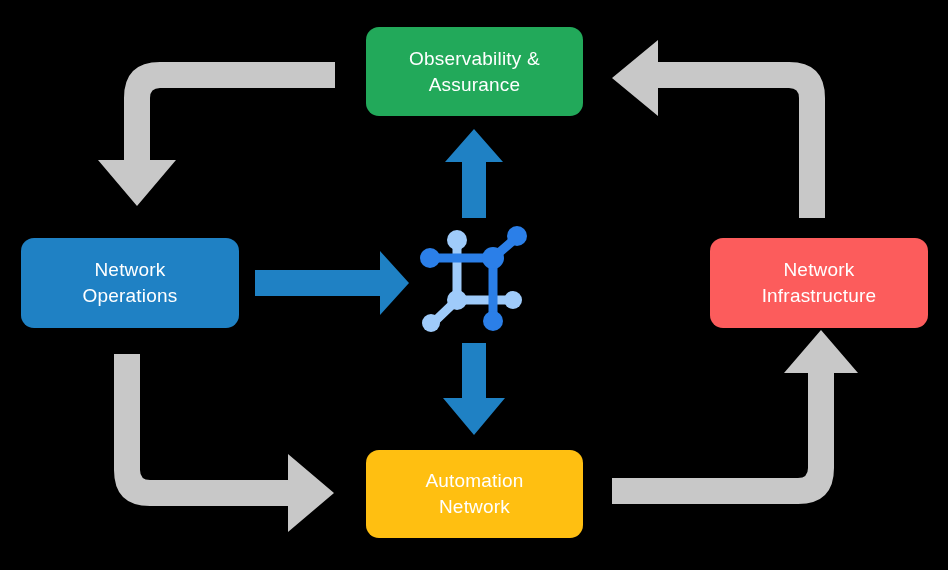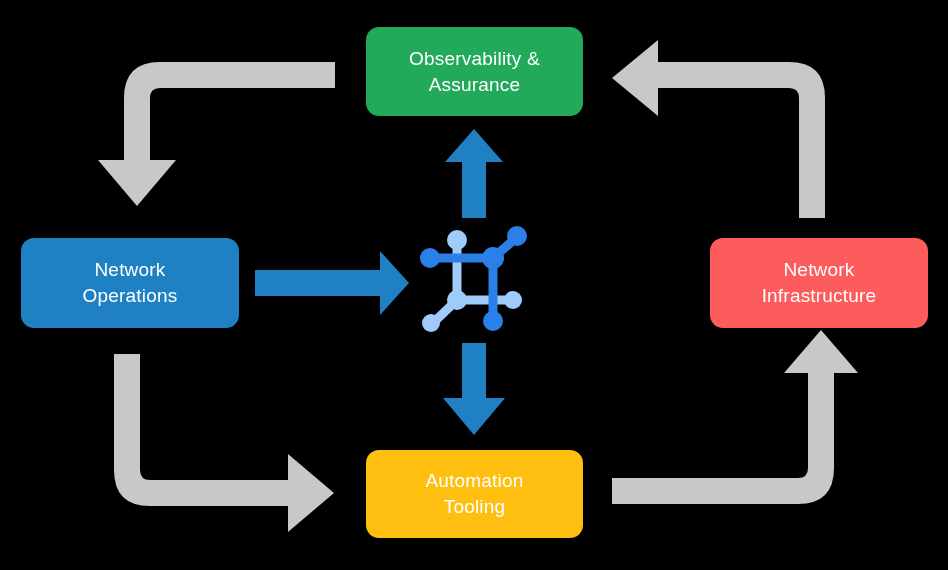--- a/index.html
+++ b/index.html
@@ -135,15 +135,15 @@
   <div class="node-box" id="box-observability">Observability &amp;
 Assurance</div>
 
   <div class="node-box" id="box-netops">Network
 Operations</div>
 
   <div class="node-box" id="box-netinfra">Network
 Infrastructure</div>
 
   <div class="node-box" id="box-automation">Automation
-Tooling</div>
+Network</div>
 
 </div>
 
 </body></html>

